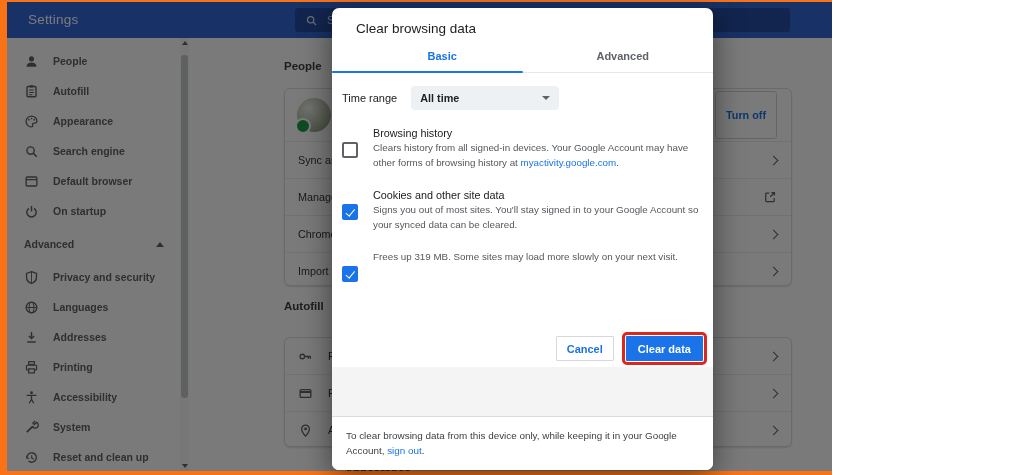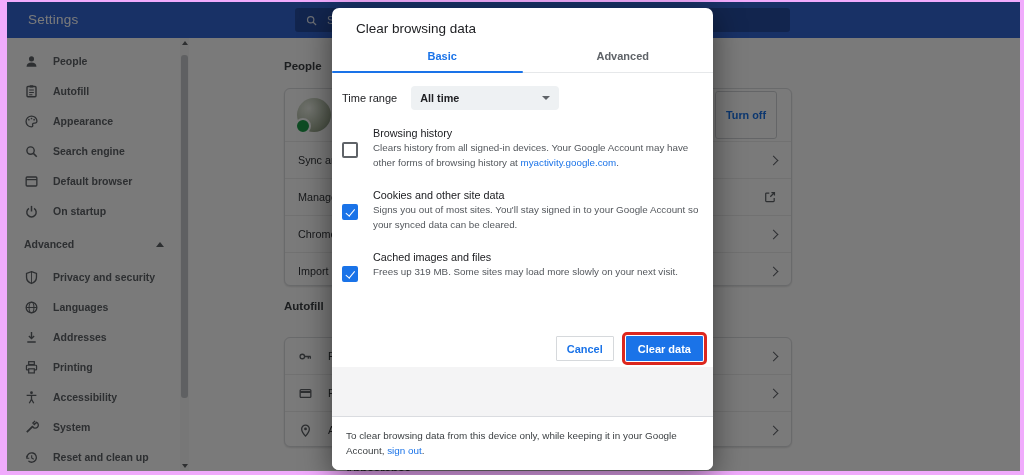--- a/index.html
+++ b/index.html
@@ -1,16 +1,16 @@
 <!DOCTYPE html>
 <html><head>
 <meta charset="utf-8">
 <style>
   html,body{margin:0;padding:0;background:#fff;}
-  .stage{position:relative;width:1024px;height:475px;background:#f0abfc;overflow:hidden;
+  .stage{position:relative;width:832px;height:475px;background:#f97316;overflow:hidden;
          font-family:"Liberation Sans",sans-serif;-webkit-font-smoothing:antialiased;}
   .window{position:absolute;left:7px;top:2px;width:1013px;height:469px;background:#fff;overflow:hidden;}
 
   
   .header{position:absolute;left:0;top:0;right:0;height:36px;background:#3367d6;}
   .header-title{position:absolute;left:21px;top:0;line-height:36px;color:#fff;font-size:13.5px;letter-spacing:.2px;}
   .searchbar{position:absolute;left:288px;top:6px;width:495px;height:24px;background:rgba(0,0,0,.24);
              border-radius:3px;display:flex;align-items:center;padding:0 10px;gap:9px;box-sizing:border-box;color:rgba(255,255,255,.85);}
   .searchbar svg{width:13px;height:13px;flex:none;}
   .searchbar .ph{font-size:11px;white-space:nowrap;color:rgba(255,255,255,.8);}
@@ -363,21 +363,20 @@
           <div class="cb-desc">
             <span class="line">Signs you out of most sites. You'll stay signed in to your Google Account so</span>
             <span class="line">your synced data can be cleared.</span>
           </div>
         </div>
       </div>
 
       <div class="cb-row">
         <span class="checkbox checked"></span>
         <div class="cb-text">
-          <div class="cb-title">Cached images and files</div>
           <div class="cb-desc">
             <span class="line">Frees up 319 MB. Some sites may load more slowly on your next visit.</span>
           </div>
         </div>
       </div>
 
       <div class="btn-row">
         <span class="btn btn-cancel">Cancel</span>
         <span class="btn btn-confirm">Clear data</span>
       </div>

